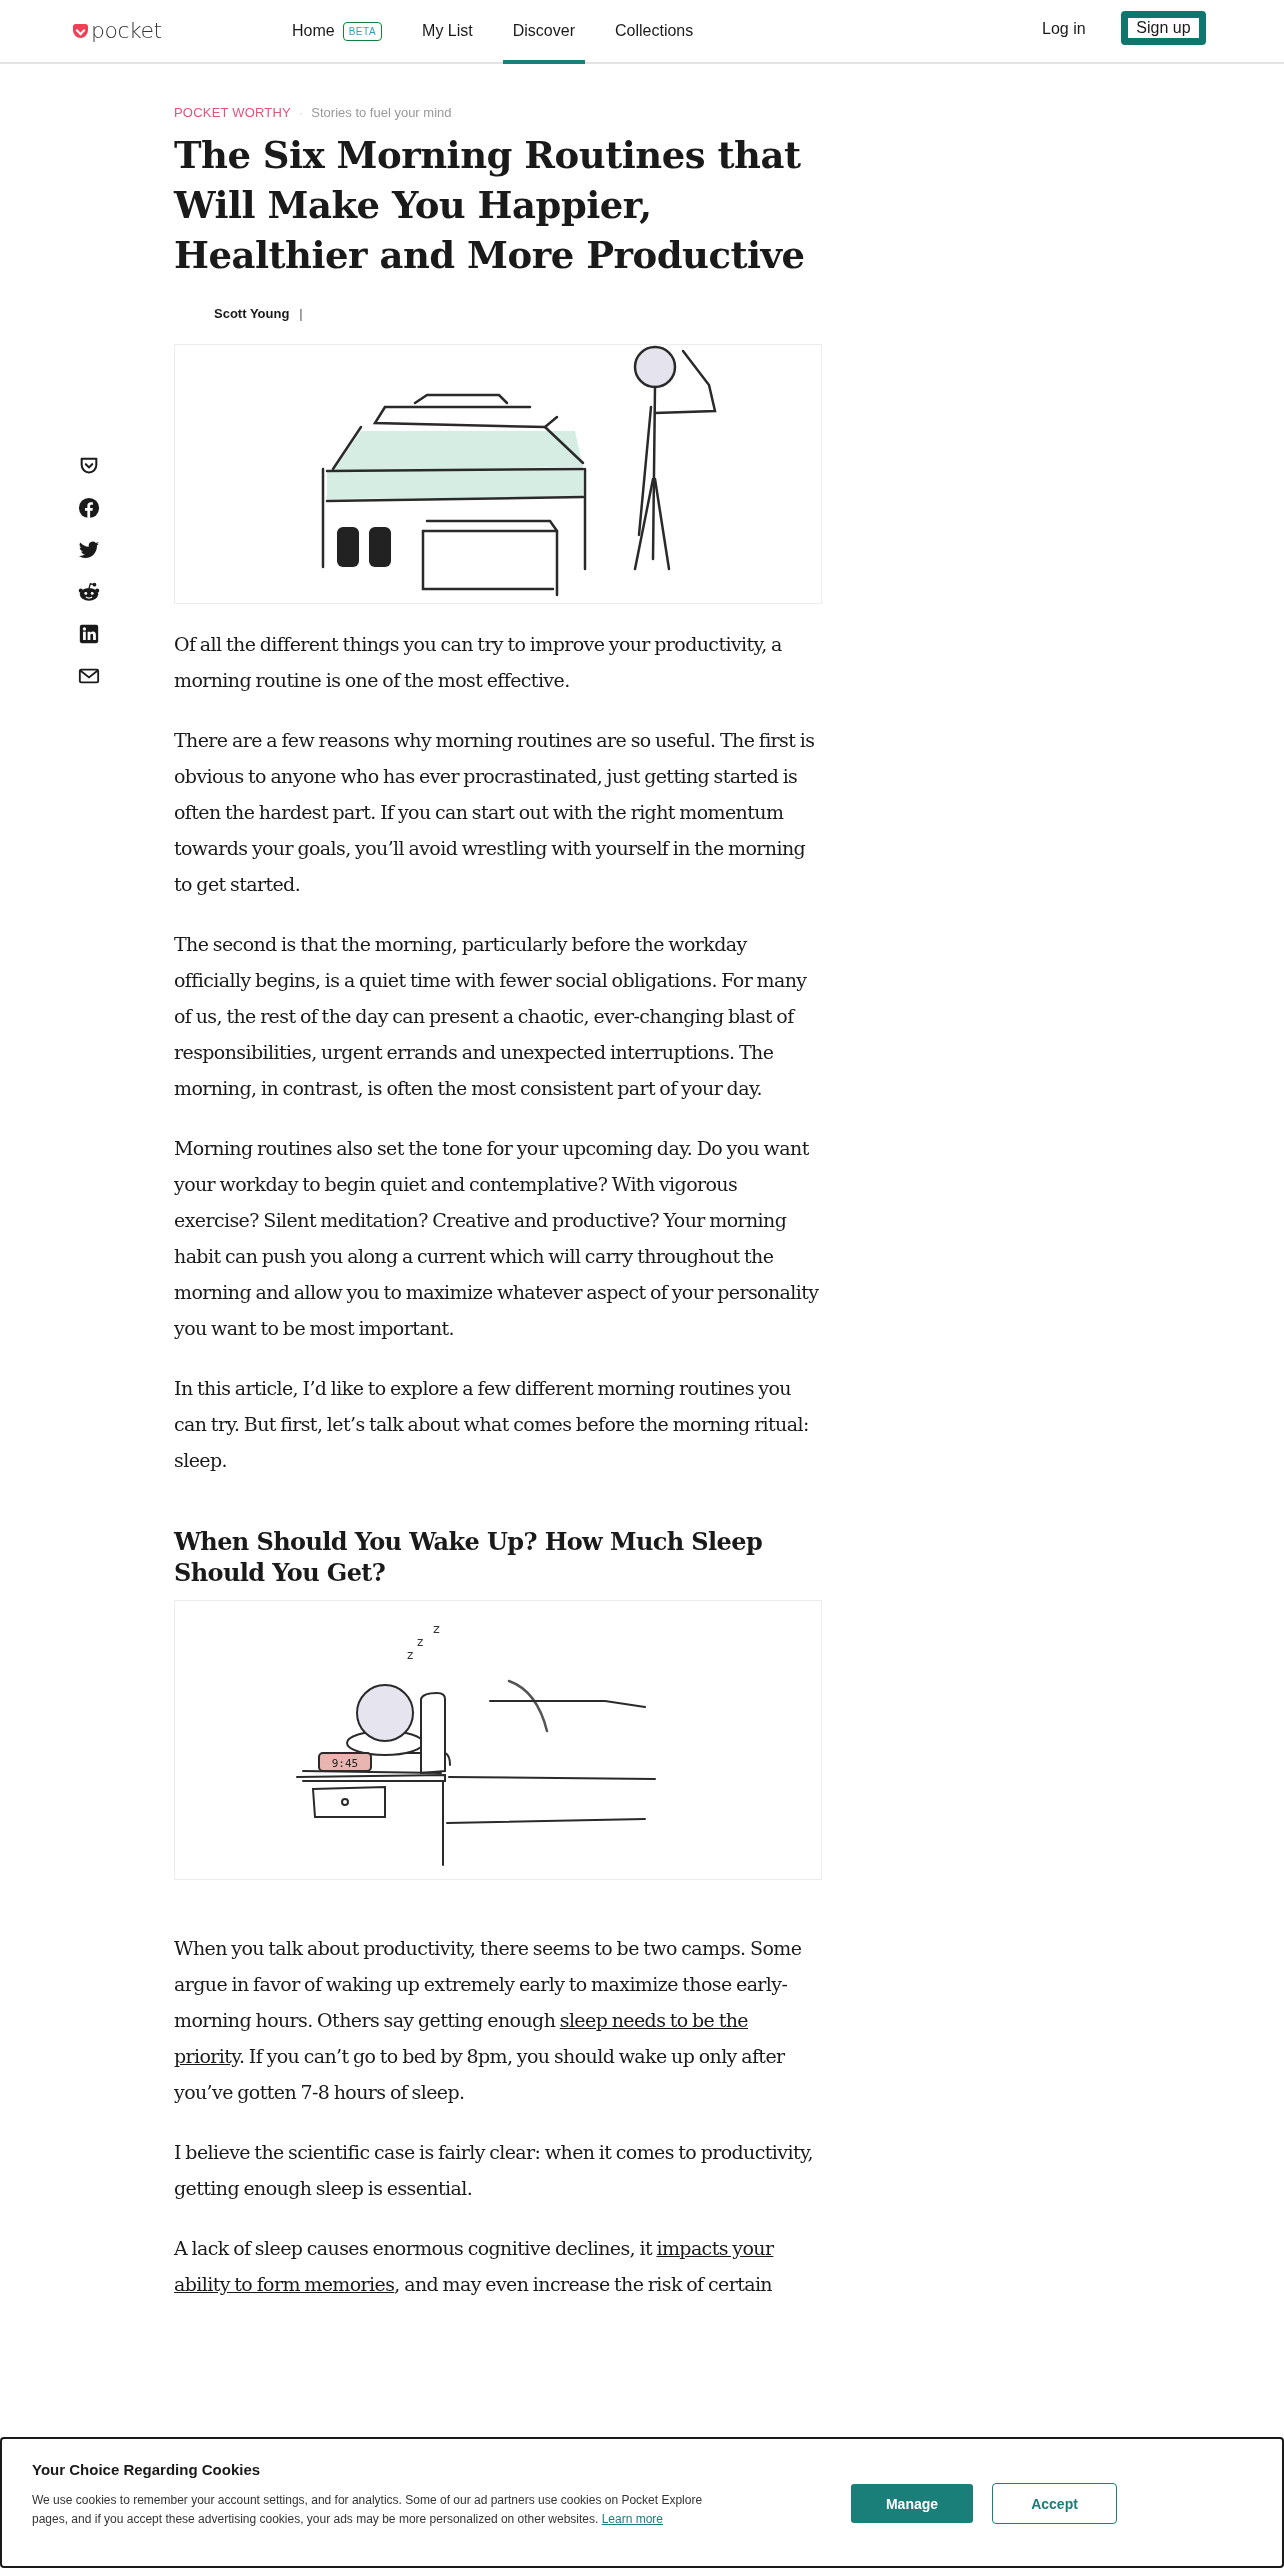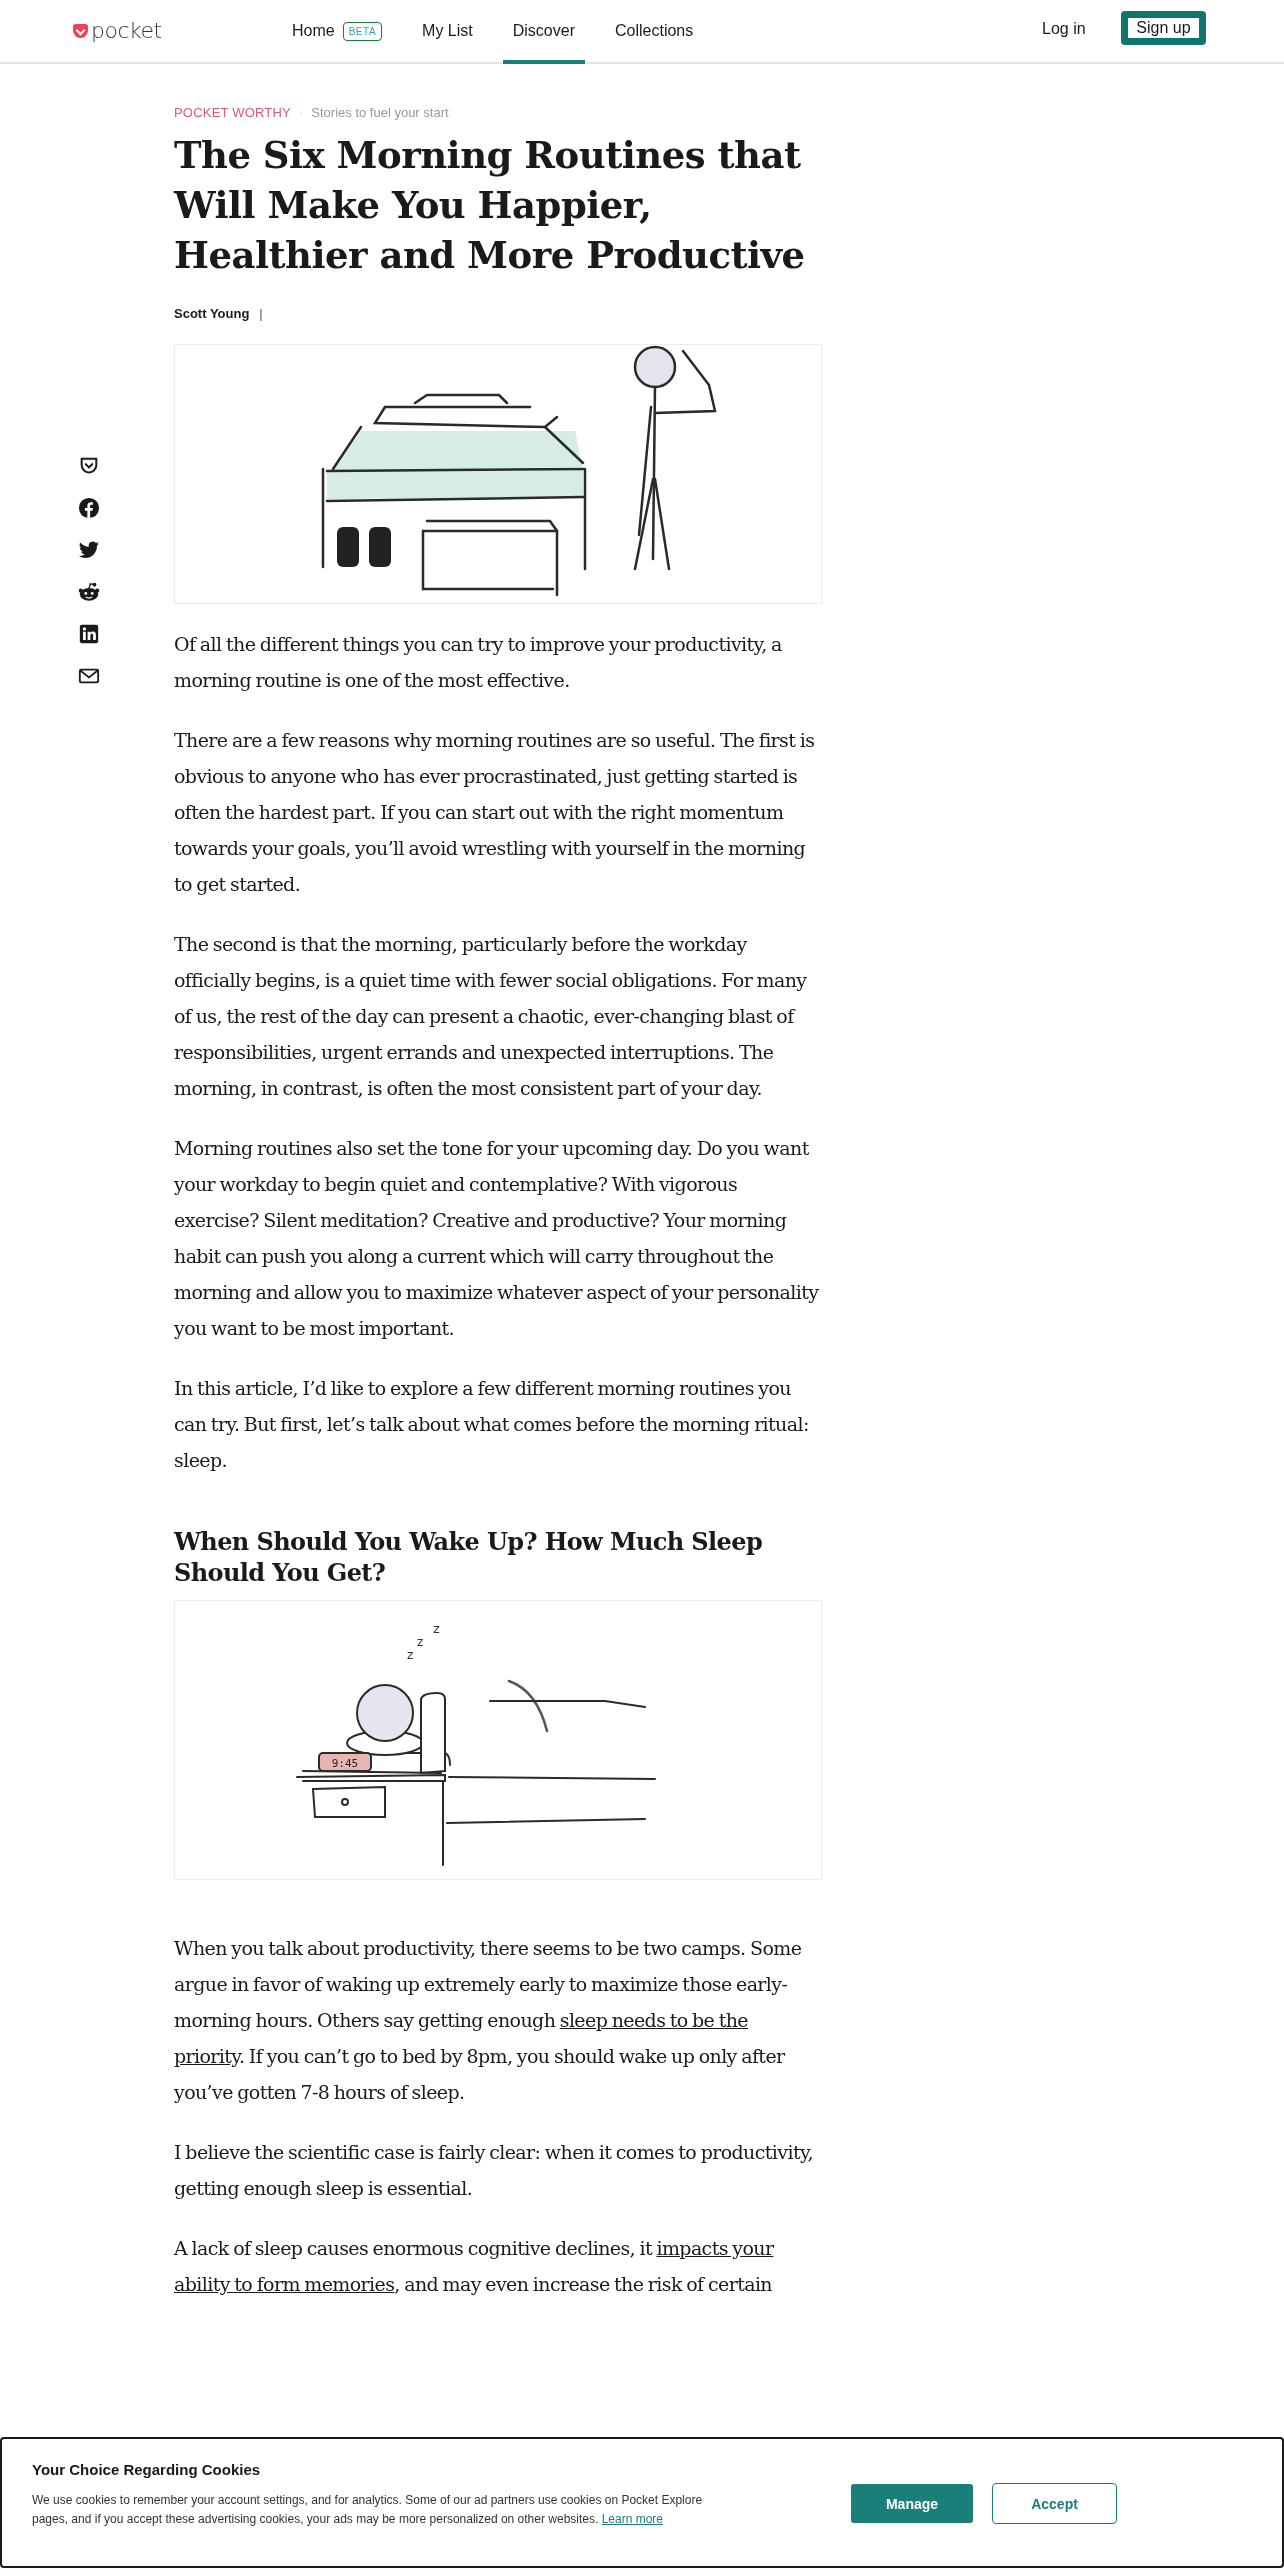--- a/index.html
+++ b/index.html
@@ -25,21 +25,21 @@
     .share-btn { width: 22px; height: 22px; display: flex; align-items: center; justify-content: center; cursor: pointer; }
     .share-btn svg { width: 22px; height: 22px; }
 
     
     .article { position: absolute; left: 174px; top: 105px; width: 648px; }
     .kicker { font-size: 13px; color: #999; display: flex; gap: 8px; align-items: center; }
     .kicker .brand { color: #e0557a; letter-spacing: 0.2px; }
     .kicker .dot { color: #ccc; }
     h1.title { font-family: "DejaVu Serif", serif; font-weight: bold; font-size: 37px; line-height: 50px; margin-top: 10px; color: #1a1a1a; letter-spacing: -0.5px; }
     .subtitle { font-size: 18px; color: #aaa; margin-top: 18px; font-weight: 300; }
-    .byline { margin-top: 26px; font-size: 13px; font-weight: bold; display: flex; gap: 10px; }
+    .byline { margin-top: 26px; font-size: 13px; font-weight: bold; display: flex; gap: 10px; margin-left: 40px; }
     .byline .sep { font-weight: normal; color: #555; }
     .save-row { margin-top: 25px; display: flex; align-items: center; gap: 13px; }
     .save-btn { background: #1a7f79; color: #fff; border: none; border-radius: 4px; height: 42px; width: 93px; display: flex; align-items: center; justify-content: center; gap: 10px; font-size: 16px; font-family: "Liberation Sans", sans-serif; }
     .save-hint { font-size: 19px; color: #777; font-weight: 300; }
     .figure { border: 1px solid #ececec; width: 648px; background: #fff; margin-top: 23px; }
     .figure svg { display: block; }
     .body p { font-family: "DejaVu Serif", serif; font-size: 19px; line-height: 36px; color: #1a1a1a; margin-top: 24px; letter-spacing: -0.6px; word-spacing: -1px; }
     .body p:first-child { margin-top: 22px; }
     h2.section { font-family: "DejaVu Serif", serif; font-weight: bold; font-size: 24px; line-height: 31px; margin-top: 48px; letter-spacing: -0.6px; }
     .fig2 { margin-top: 12px; }
@@ -119,21 +119,21 @@
         <rect x="2" y="5" width="20" height="14" rx="1.5" fill="none" stroke="#1a1a1a" stroke-width="2"></rect>
         <path d="M2.5 6l9.5 7.5L21.5 6" fill="none" stroke="#1a1a1a" stroke-width="2"></path>
       </svg>
   </div>
 </div>
 
 <main class="article">
   <div class="kicker">
     <span class="brand">POCKET WORTHY</span>
     <span class="dot">·</span>
-    <span>Stories to fuel your start</span>
+    <span>Stories to fuel your mind</span>
   </div>
   <h1 class="title">The Six Morning Routines that Will Make You Happier, Healthier and More Productive</h1>
   <div class="byline">
     <span>Scott Young</span>
     <span class="sep">|</span>
   </div>
 
   <div class="figure">
     <svg width="646" height="258" viewBox="0 0 646 258">
       <g fill="none" stroke="#2a2a2a" stroke-width="2.5" stroke-linecap="round">

